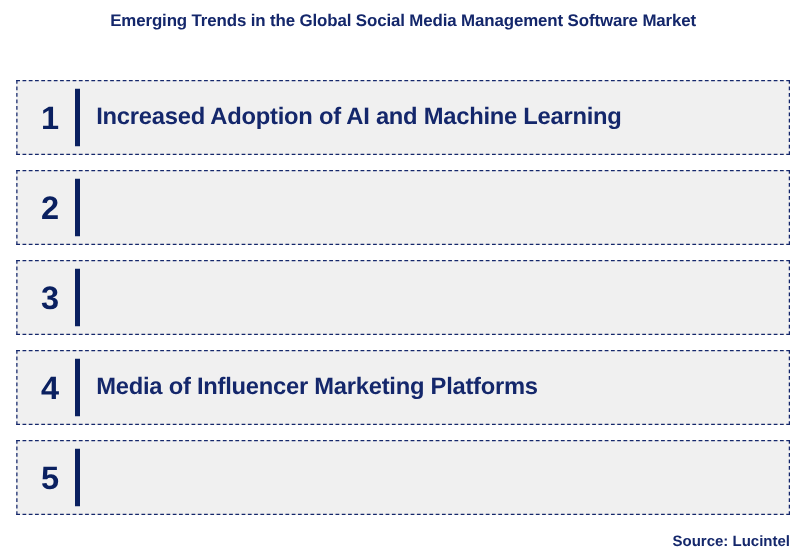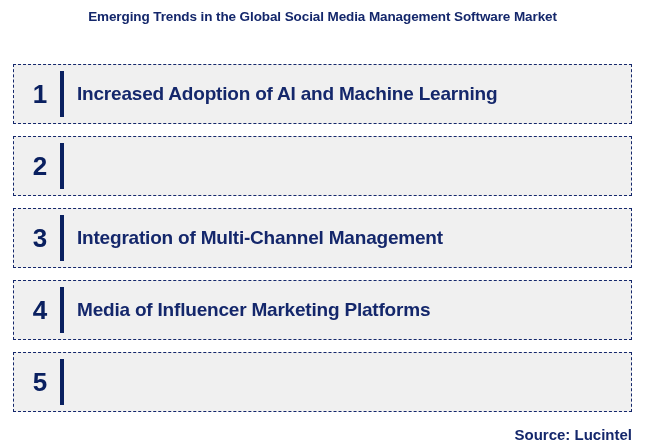--- a/index.html
+++ b/index.html
@@ -85,21 +85,21 @@
     font-weight: bold;
     color: #14276b;
     letter-spacing: -0.2px;
     white-space: nowrap;
   }
 
   .source-note {
     position: absolute;
     right: 13px;
     top: 426px;
-    font-size: 15px;
+    font-size: 12px;
     font-weight: bold;
     color: #14276b;
     white-space: nowrap;
   }
 </style>
 </head>
 <body>
 
 <div class="infographic">
 
@@ -114,21 +114,20 @@
     </div>
 
     <div class="trend-row">
       <div class="trend-number">2</div>
       <div class="trend-divider"></div>
     </div>
 
     <div class="trend-row">
       <div class="trend-number">3</div>
       <div class="trend-divider"></div>
-      <div class="trend-label">Integration of Multi-Channel Management</div>
     </div>
 
     <div class="trend-row">
       <div class="trend-number">4</div>
       <div class="trend-divider"></div>
       <div class="trend-label">Media of Influencer Marketing Platforms</div>
     </div>
 
     <div class="trend-row">
       <div class="trend-number">5</div>

